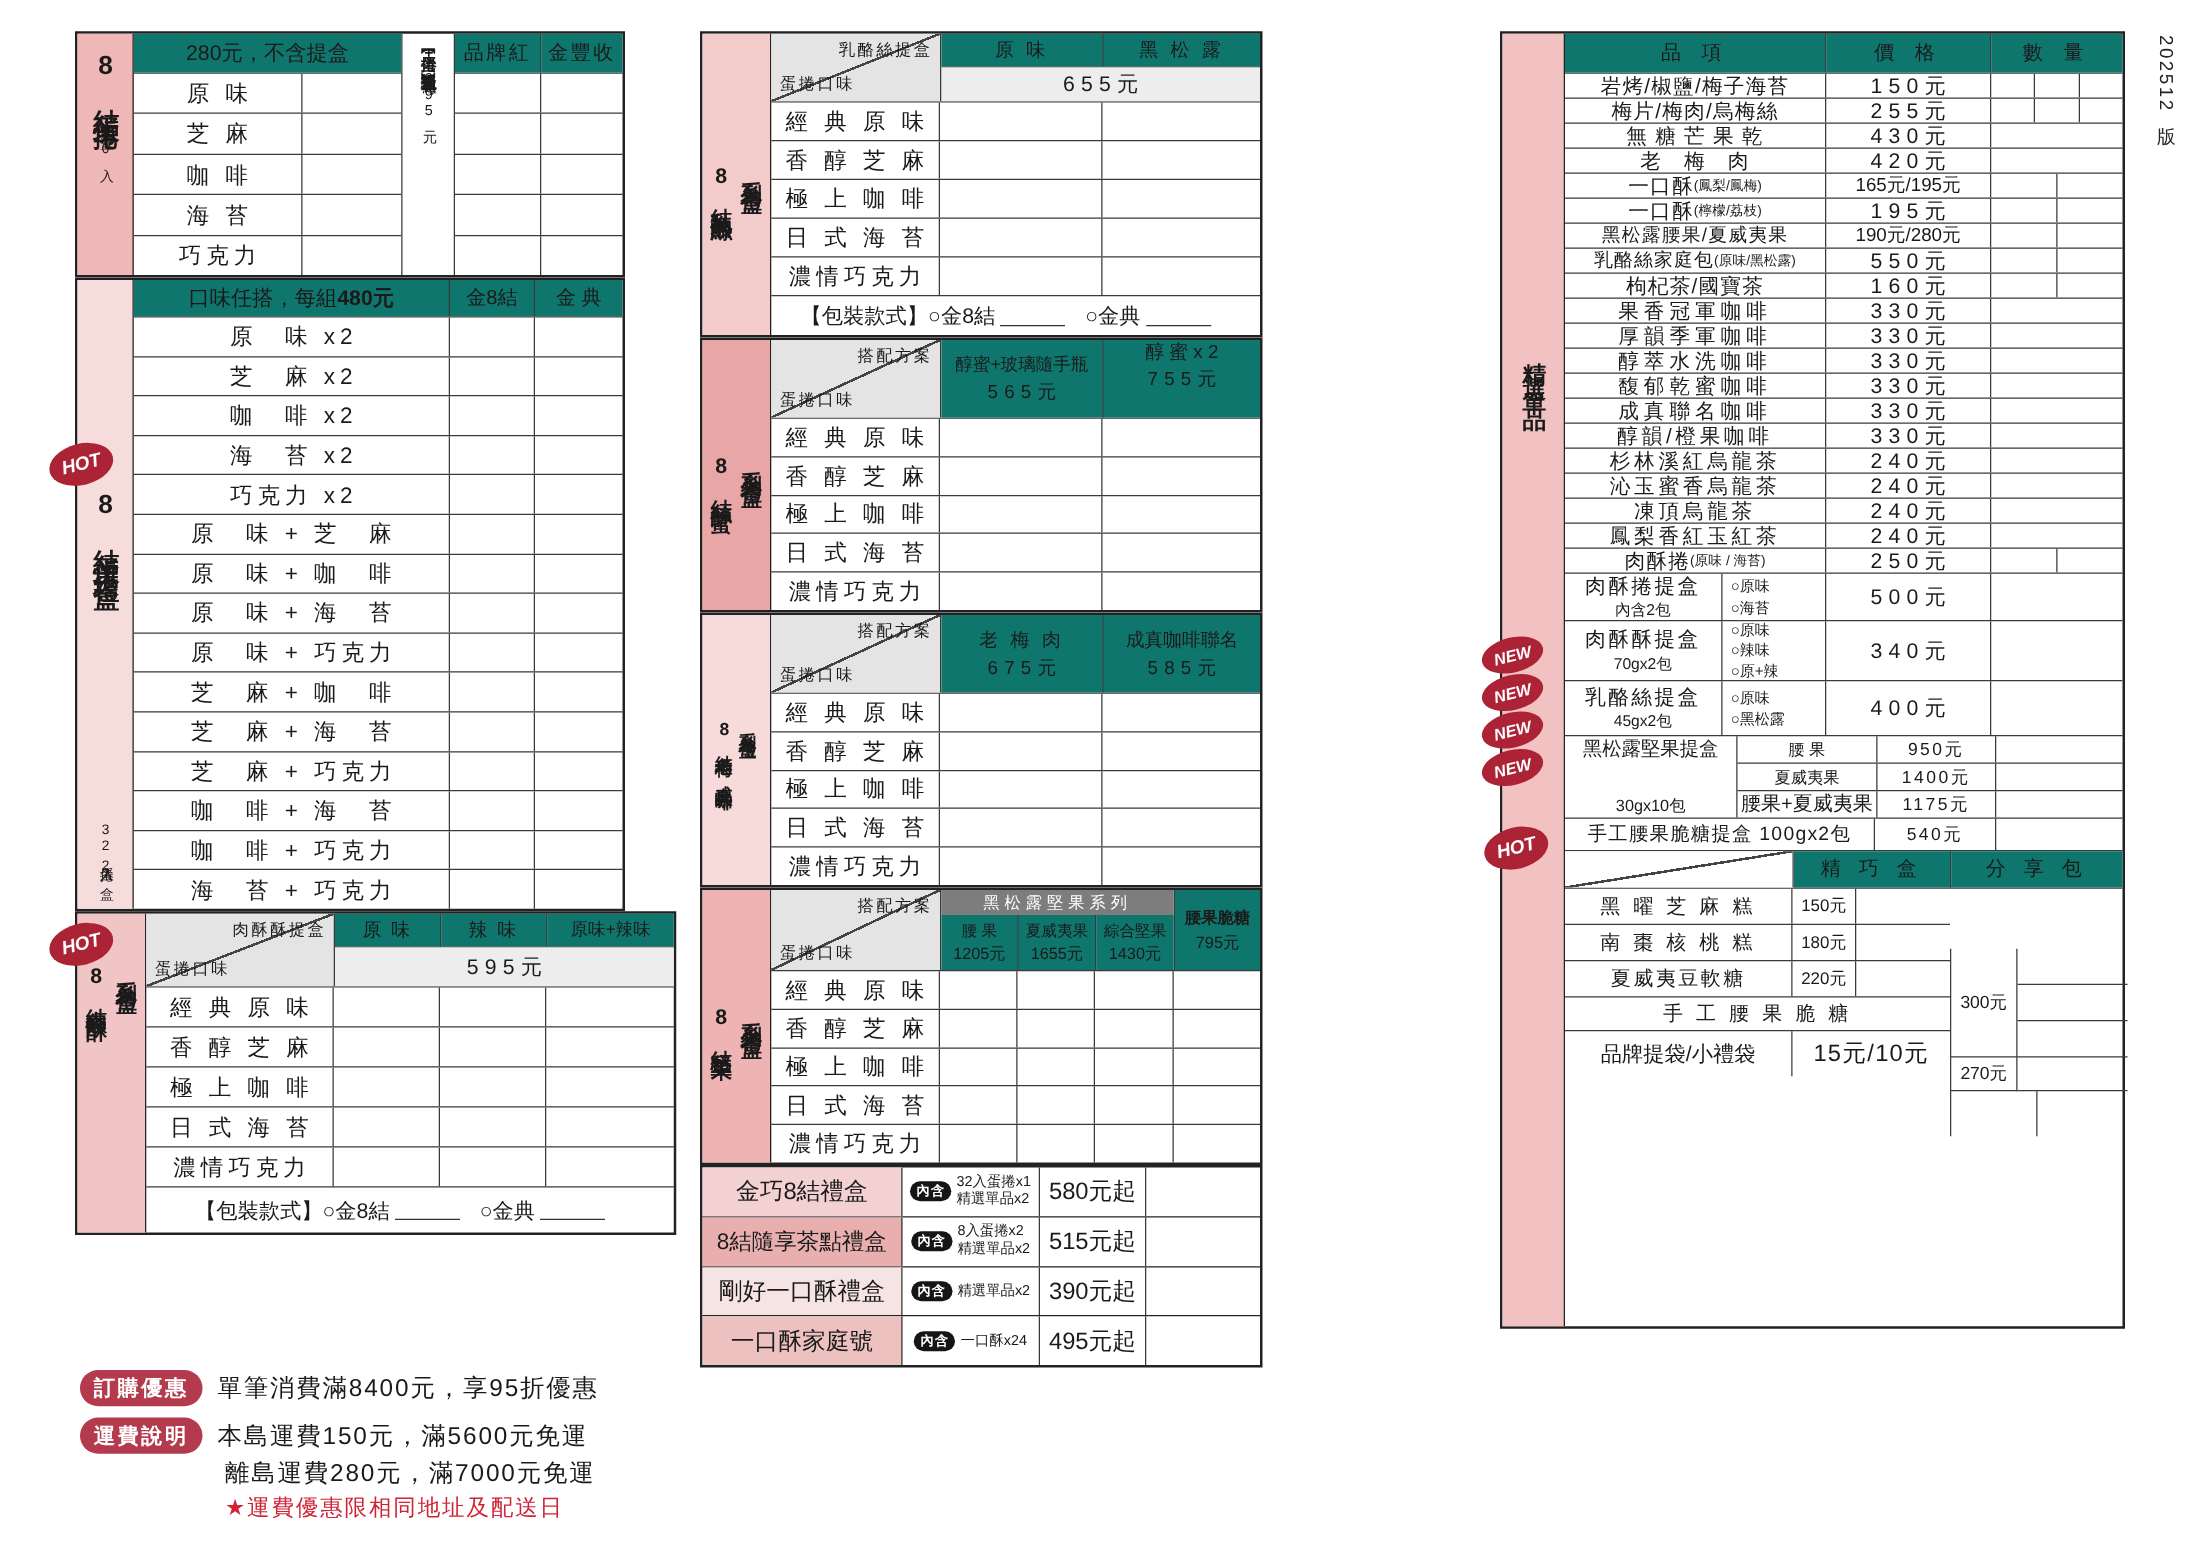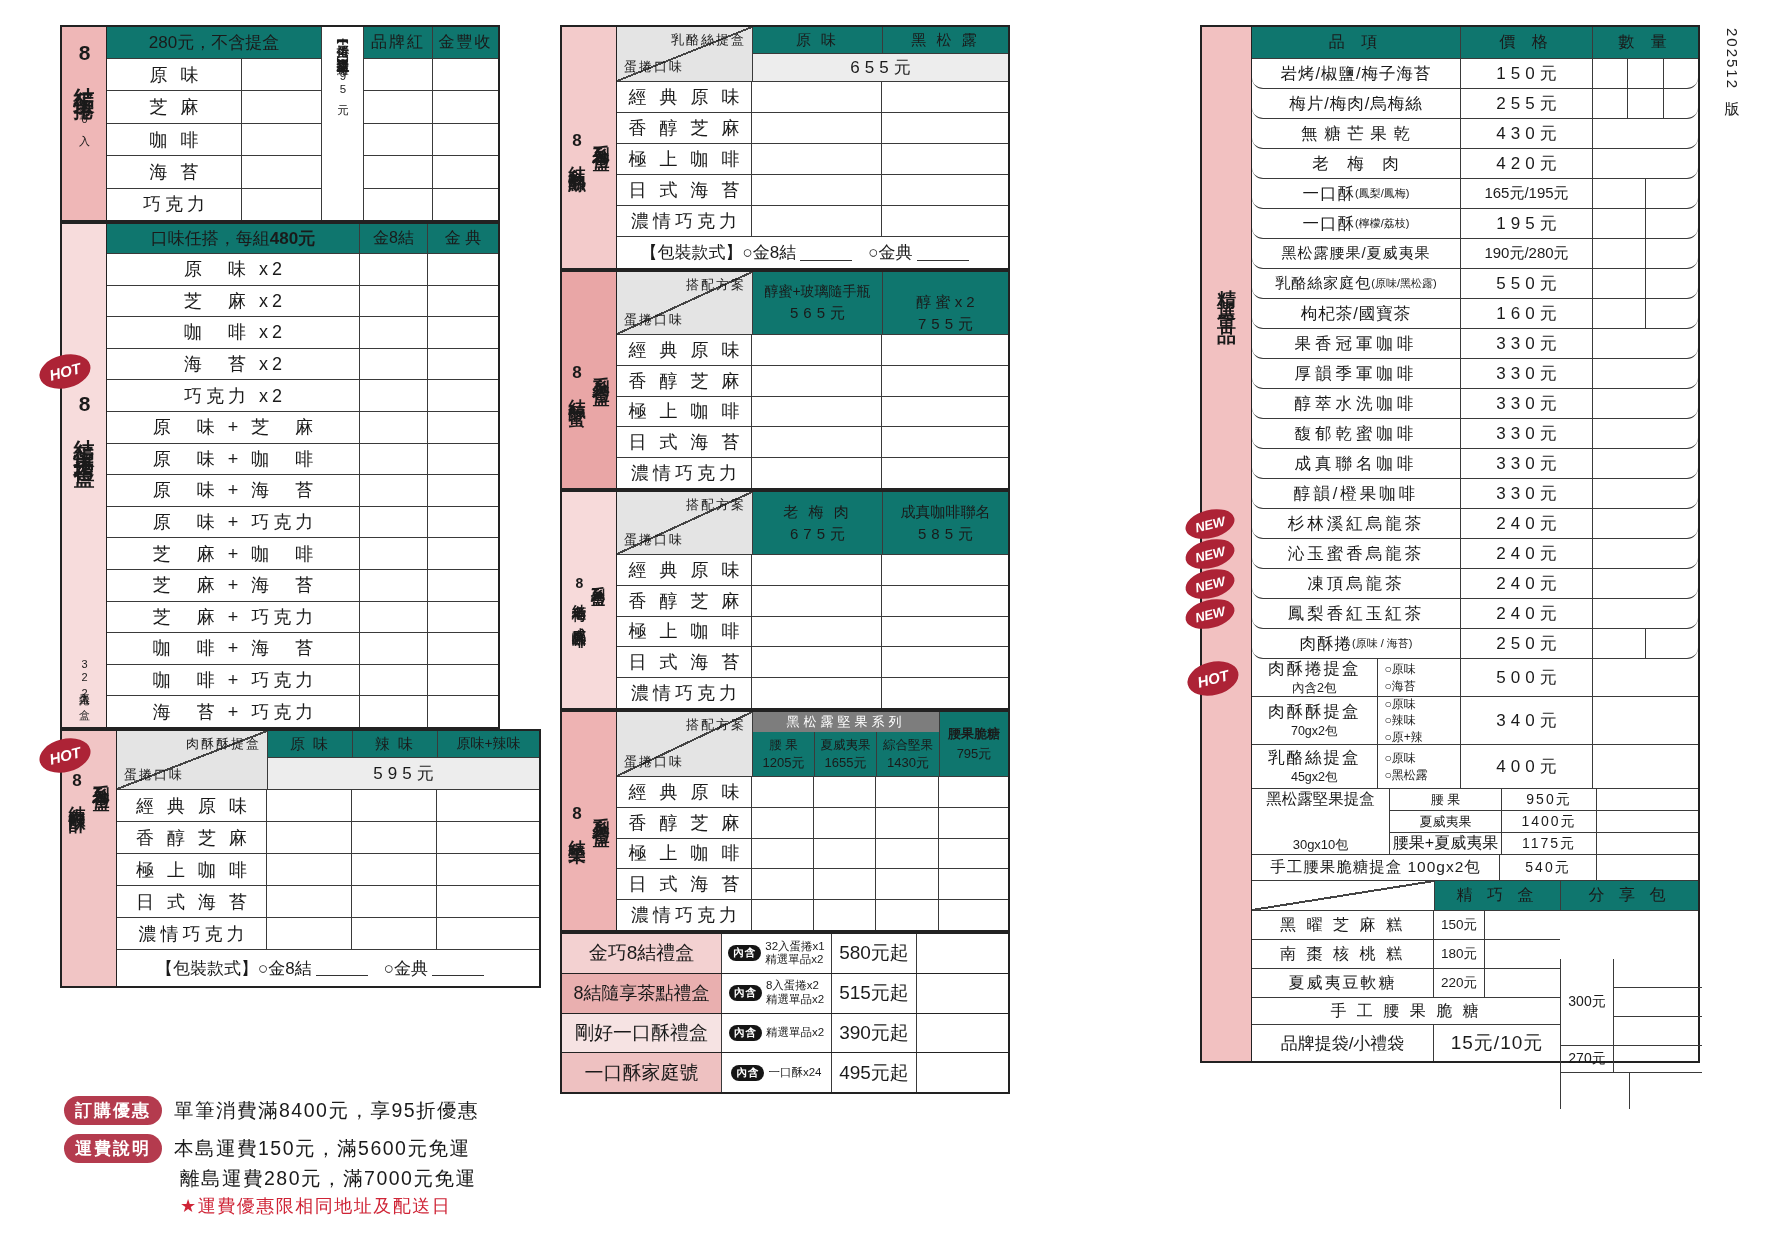--- a/index.html
+++ b/index.html
@@ -34,21 +34,21 @@
         font-size:17px;letter-spacing:2px;flex:none;}
   .chip{background:#151515;color:#fff;border-radius:9px;font-size:10.5px;padding:1px 5px;
         font-weight:bold;flex:none;letter-spacing:1px;}
   .ul{display:inline-block;width:52px;border-bottom:1.5px solid #333;height:15px;margin:0 16px 0 4px;}
   .sm{font-size:11px;letter-spacing:0;}
   .sp{letter-spacing:5px;padding-left:5px;}
   .lbl{letter-spacing:4px;padding-left:4px;font-size:18px;}
   .nm{font-size:16.5px;letter-spacing:1px;}
   .pr{font-size:17px;}
   .pr0{font-size:15px;letter-spacing:0;padding-left:0;}
-  .h30{height:30px;flex:none;border-radius:11px;}
+  .h30{height:20px;flex:none;}
   .w132{width:132px;flex:none;}
   .w105{width:105px;flex:none;}
   .optl{font-size:12px;line-height:1.35;text-align:left;align-items:flex-start;flex-direction:column;
         justify-content:center;padding-left:7px;}
   .b{position:absolute;box-sizing:border-box;display:flex;align-items:center;justify-content:center;margin-top:48px;}
   .vsm{writing-mode:vertical-rl;text-orientation:upright;font-size:11px;letter-spacing:1px;}
   .notesline{display:flex;align-items:center;gap:12px;margin-bottom:9px;font-size:19.5px;letter-spacing:1.5px;}
   .red{color:#cf2436;}
 </style>
 </head>
@@ -363,21 +363,21 @@
     <div class="col f1">
       <div style="display:flex;height:62px;flex:none;border-bottom:1px solid #3a3a3a">
         <div class="diag" style="width:135px;border-right:1px solid #3a3a3a">
           <span class="dt">搭配方案</span>
           <span class="db">蛋捲口味</span>
         </div>
         <div class="c hd col" style="width:130px;border-right:1px solid #3a3a3a;flex-direction:column;justify-content:center">
           <span style="font-size:14px">醇蜜+玻璃隨手瓶</span>
           <span class="sp" style="font-size:15px;margin-top:3px">565元</span>
         </div>
-        <div class="c f1 hd col" style="flex-direction:column;justify-content:flex-end">
+        <div class="c f1 hd col" style="flex-direction:column;justify-content:flex-start">
           <span style="font-size:15px">醇 蜜 x 2</span>
           <span class="sp" style="font-size:15px;margin-top:3px">755元</span>
         </div>
       </div>
       <div class="r f1">
           <div class="c lbl" style="width:135px">經 典 原 味</div>
           <div class="c" style="width:130px"></div>
           <div class="c f1"></div>
         </div>
       <div class="r f1">

